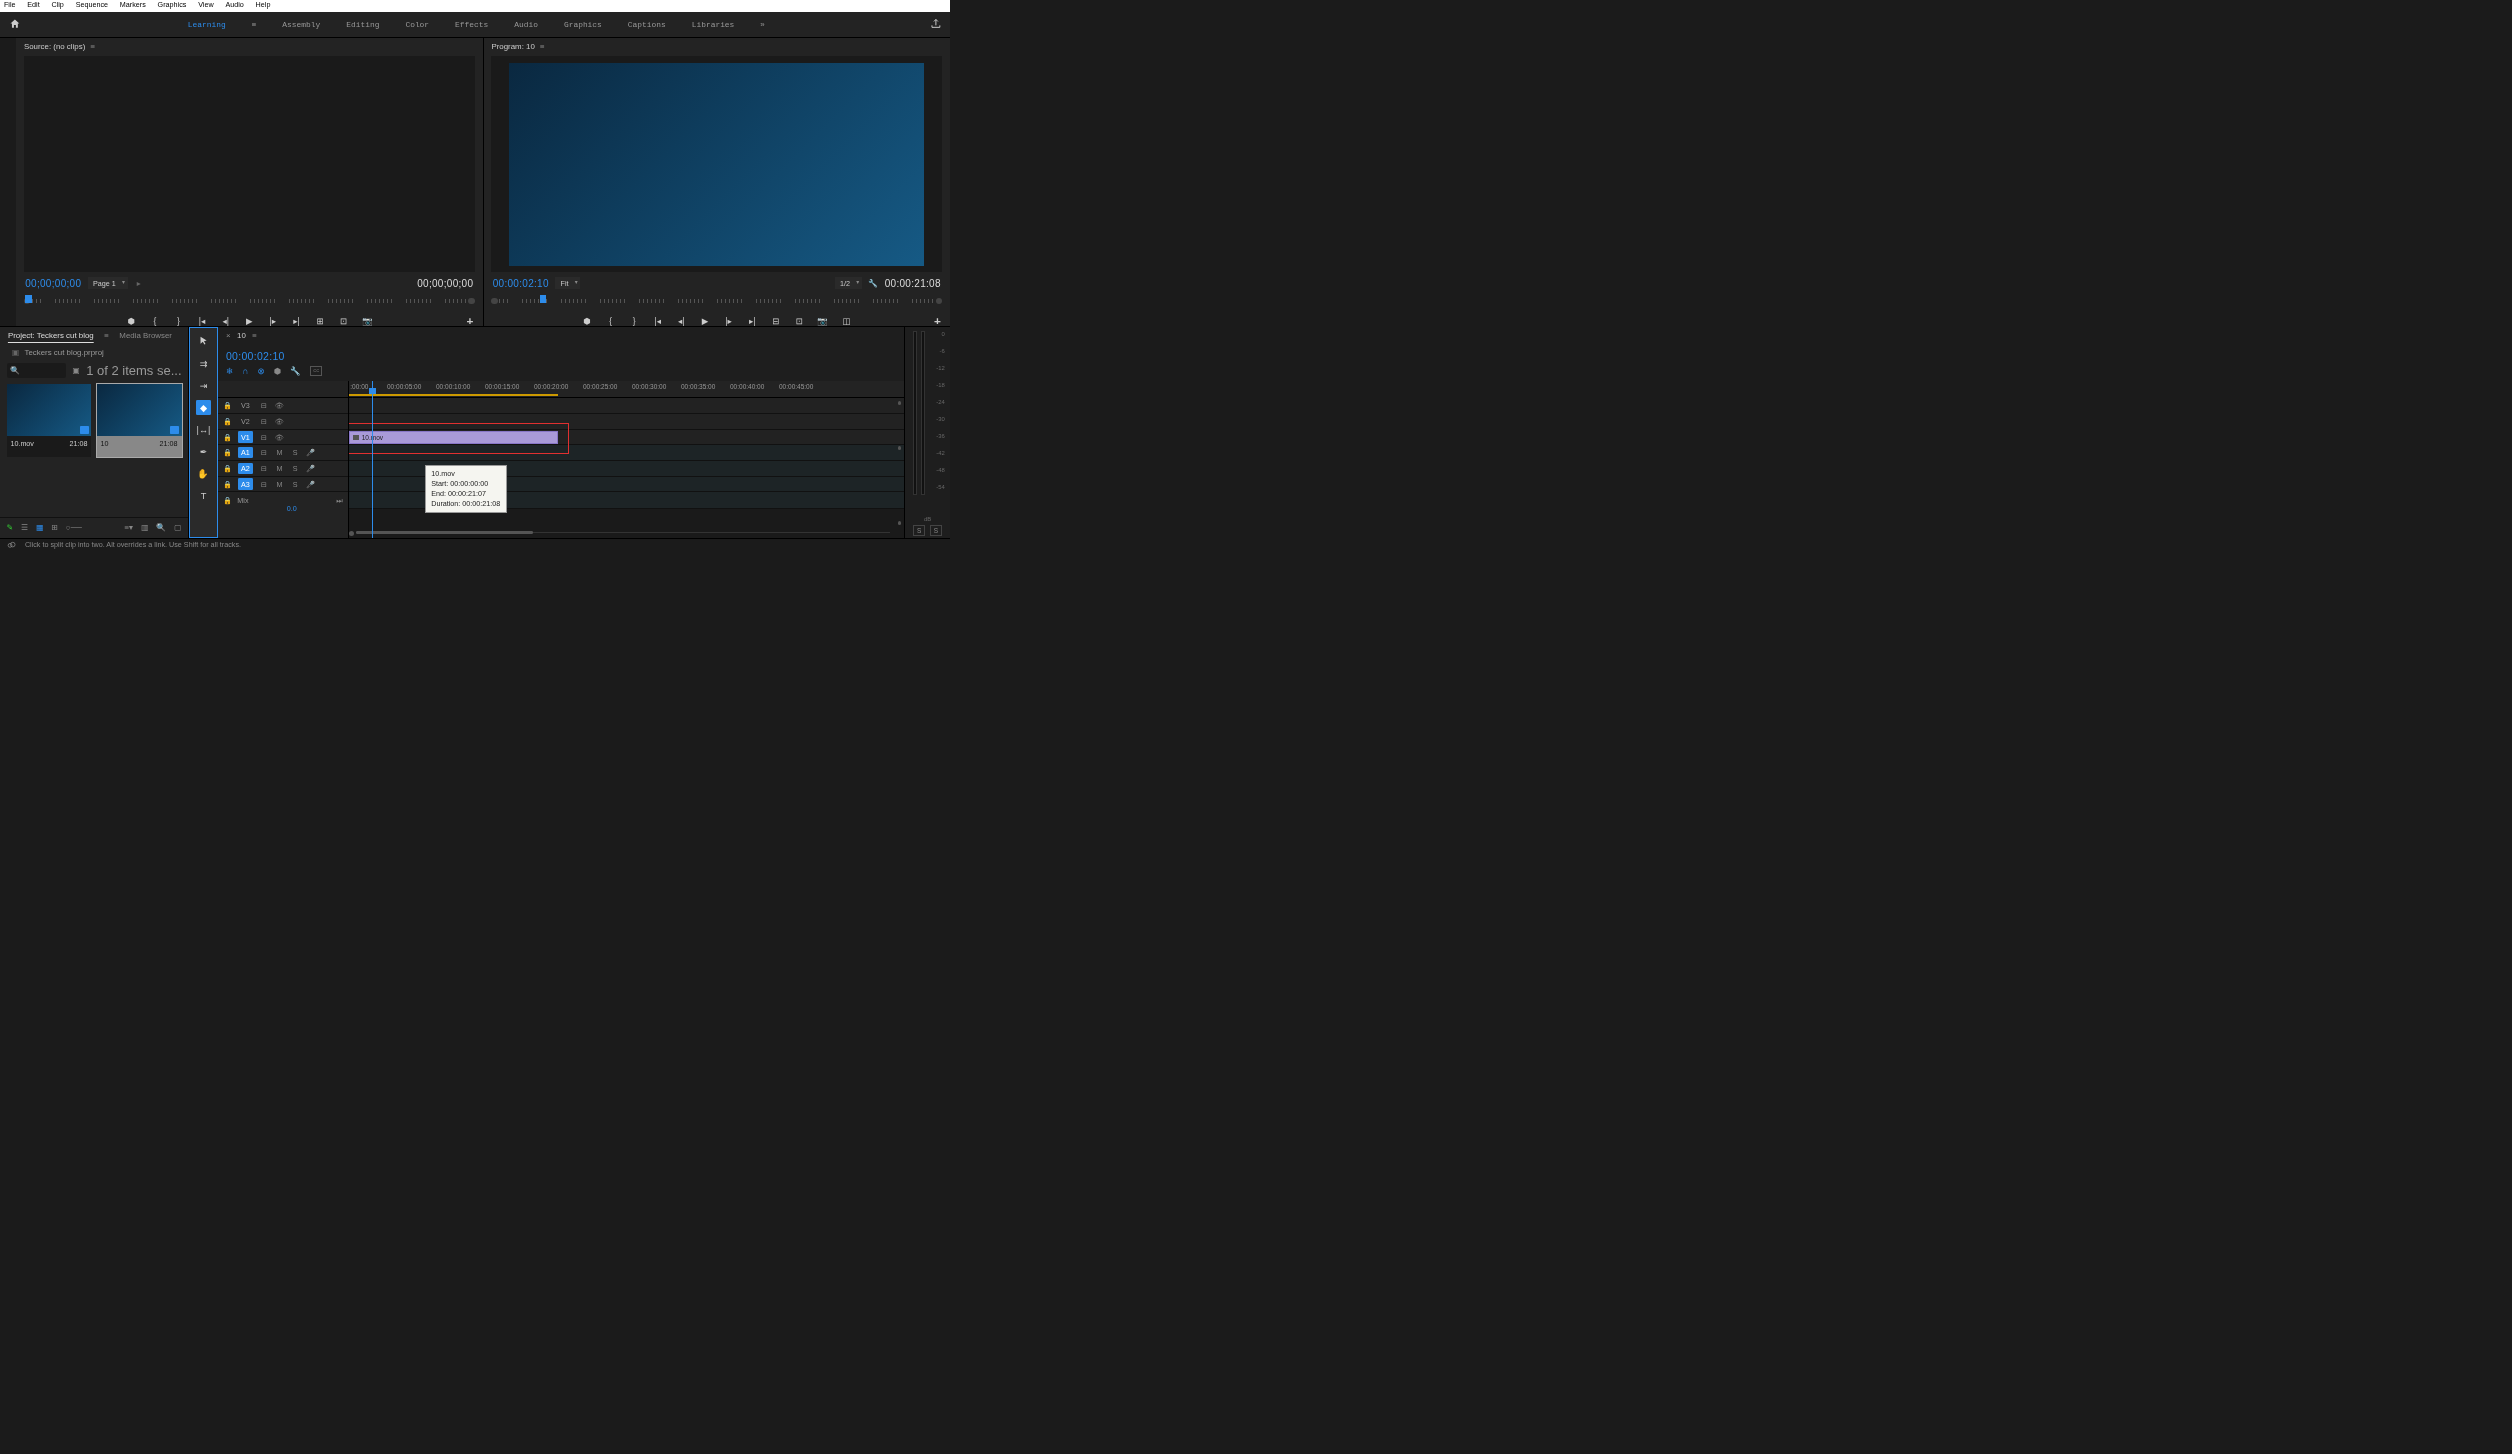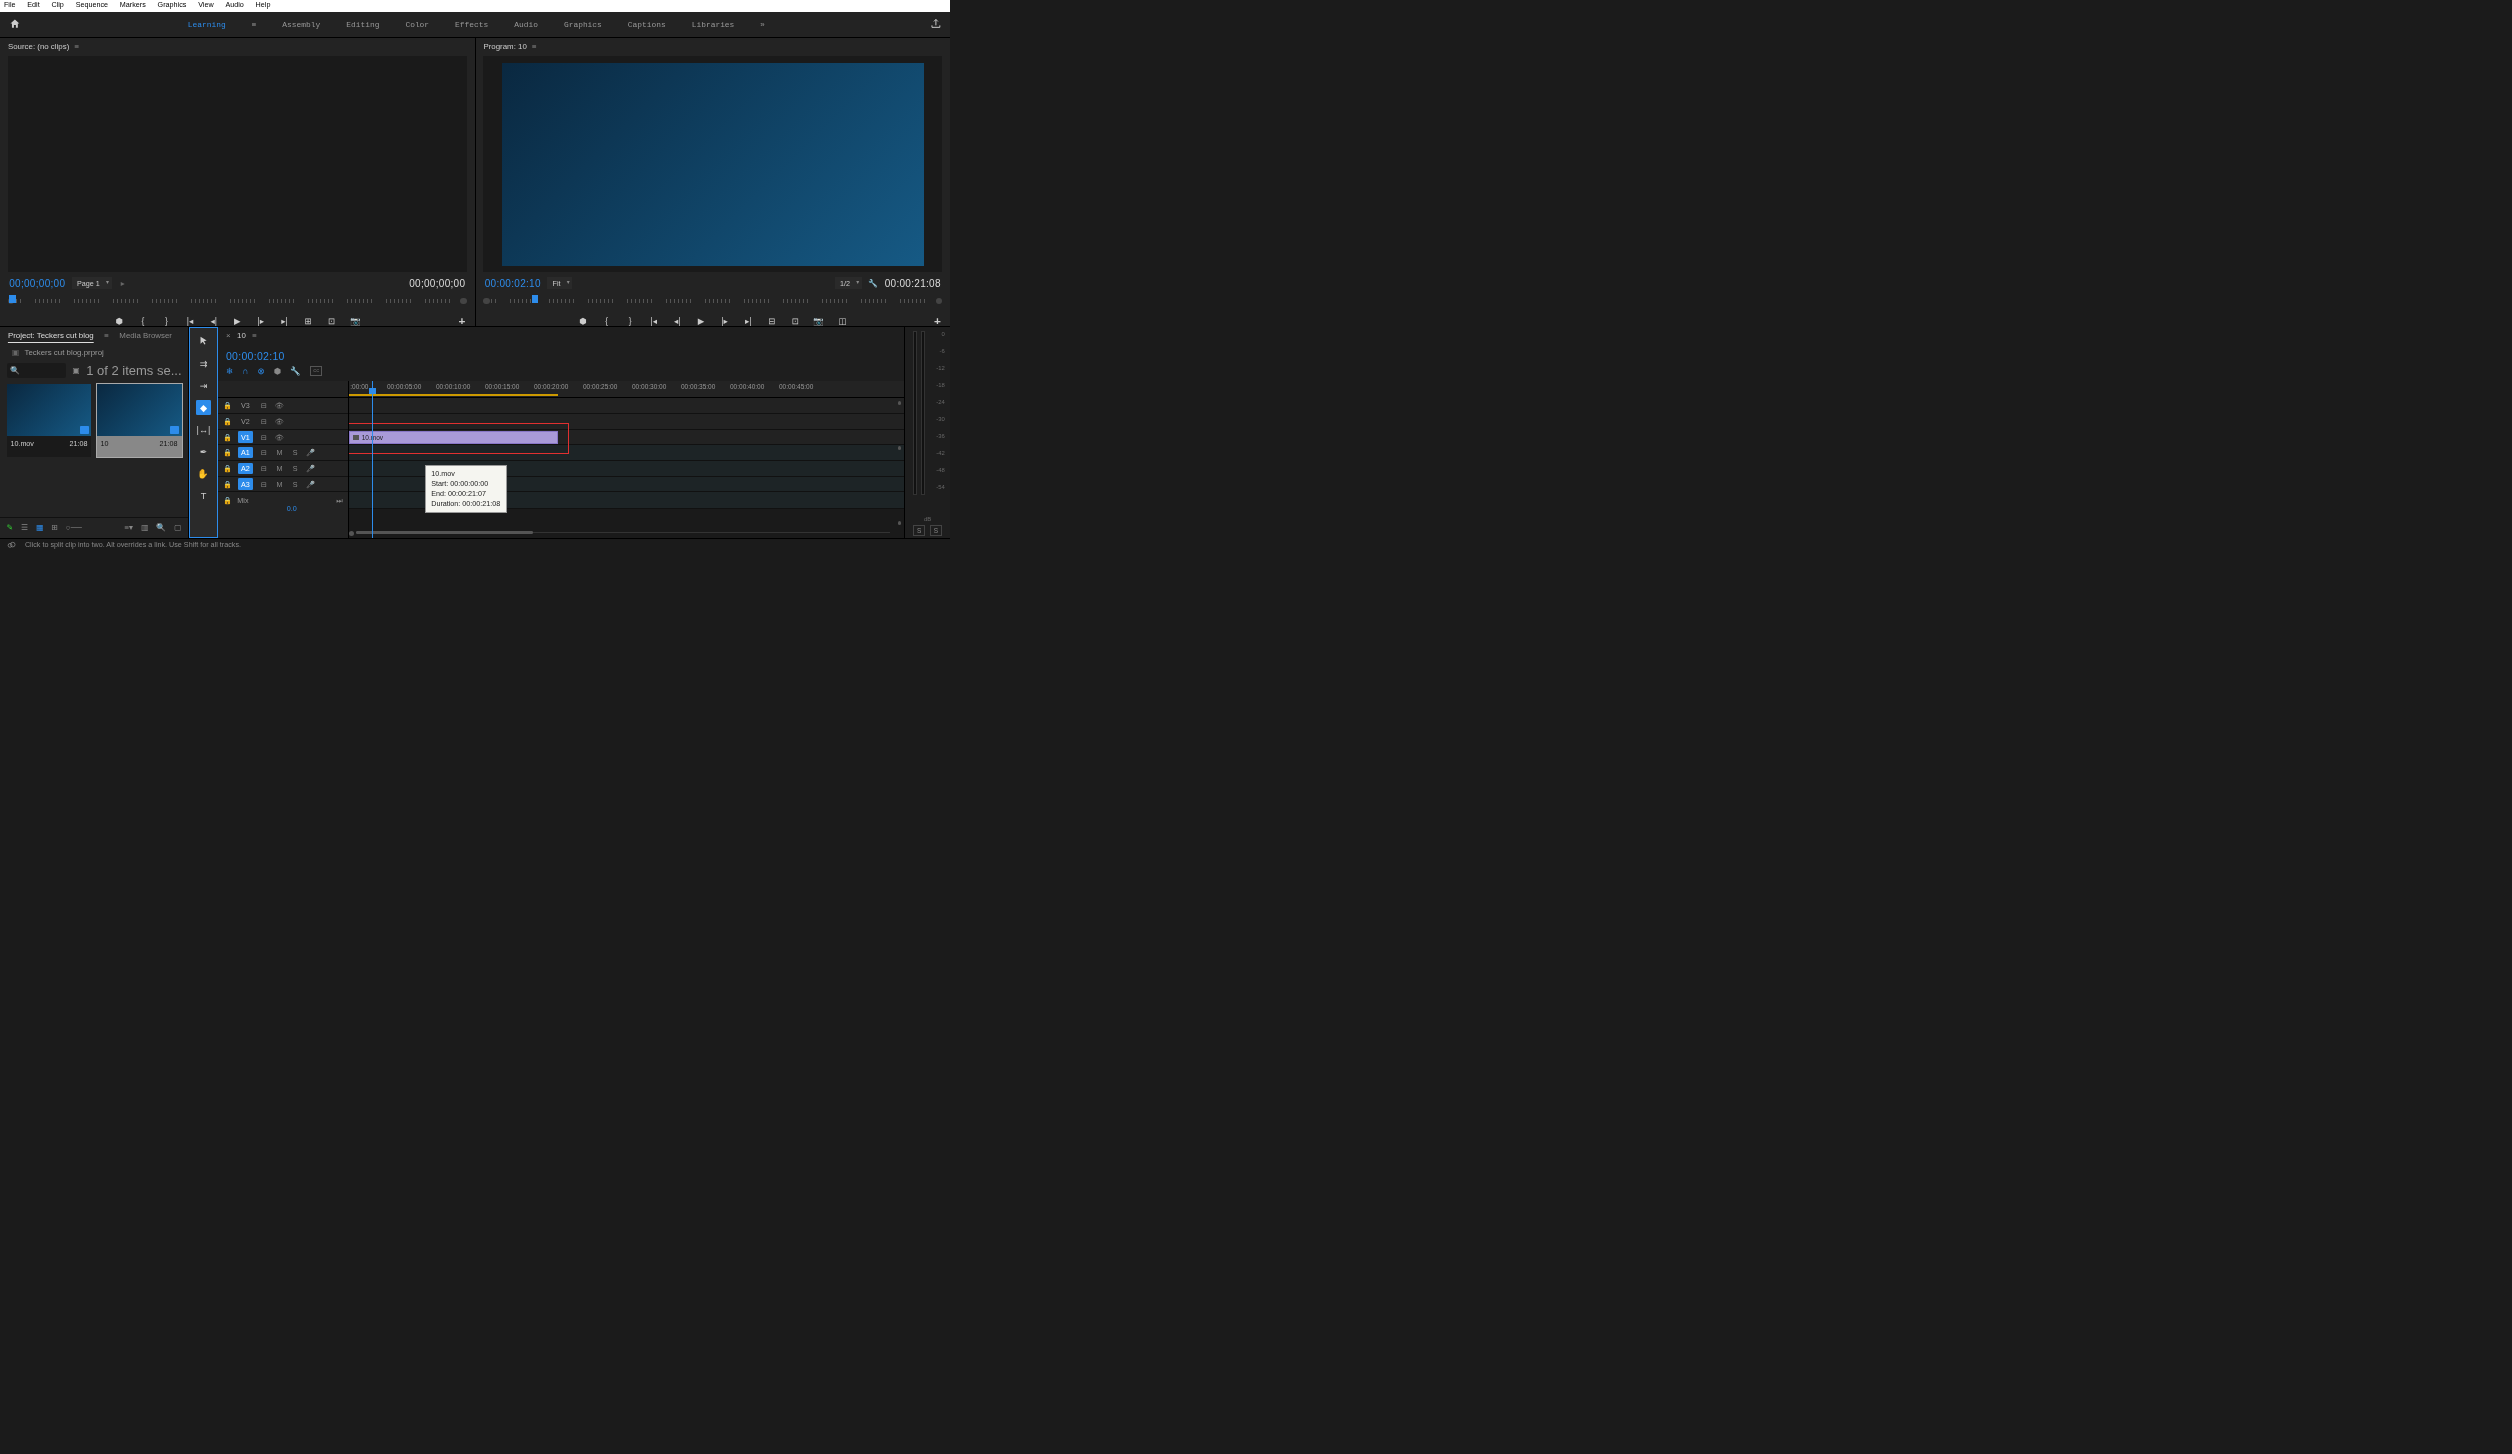--- a/index.html
+++ b/index.html
@@ -12,21 +12,21 @@
 
 .topbar { background: #232323; height: 26px; display: flex; align-items: center; padding: 0 7.9px; border-bottom: 0.7px solid #000; }
 .home-icon { width: 14.4px; height: 14.4px; display: flex; align-items: center; justify-content: center; }
 .workspace-tabs { flex: 1; display: flex; align-items: center; justify-content: center; gap: 26px; }
 .workspace-tabs .wtab { color: #999; font-size: 7.9px; cursor: pointer; font-family: Liberation Mono, monospace; }
 .workspace-tabs .wtab.active { color: #2d8ceb; }
 .wtab-icon { color: #999; }
 .share-icon { margin-left: auto; }
 
 
-.monitors { display: flex; height: 288px; }
+.monitors { display: flex; height: 288px; margin-left: 16px; }
 .panel { background: #232323; position: relative; }
 .source-panel { flex: 1; border-right: 0.7px solid #000; }
 .program-panel { flex: 1; }
 .panel-header { height: 18.3px; display: flex; align-items: center; padding: 0 7.9px; gap: 5.2px; font-size: 7.9px; color: #ccc; background: #232323; }
 .panel-header .ham { color: #888; }
 .viewer { background: #1a1a1a; margin: 0 7.9px; height: 216px; position: relative; }
 .program-panel .viewer { display: flex; align-items: center; justify-content: center; }
 .video-frame { width: 92%; height: 94%; background: linear-gradient(135deg, #0a2840 0%, #0e3c5c 40%, #165a85 100%); }
 
 

